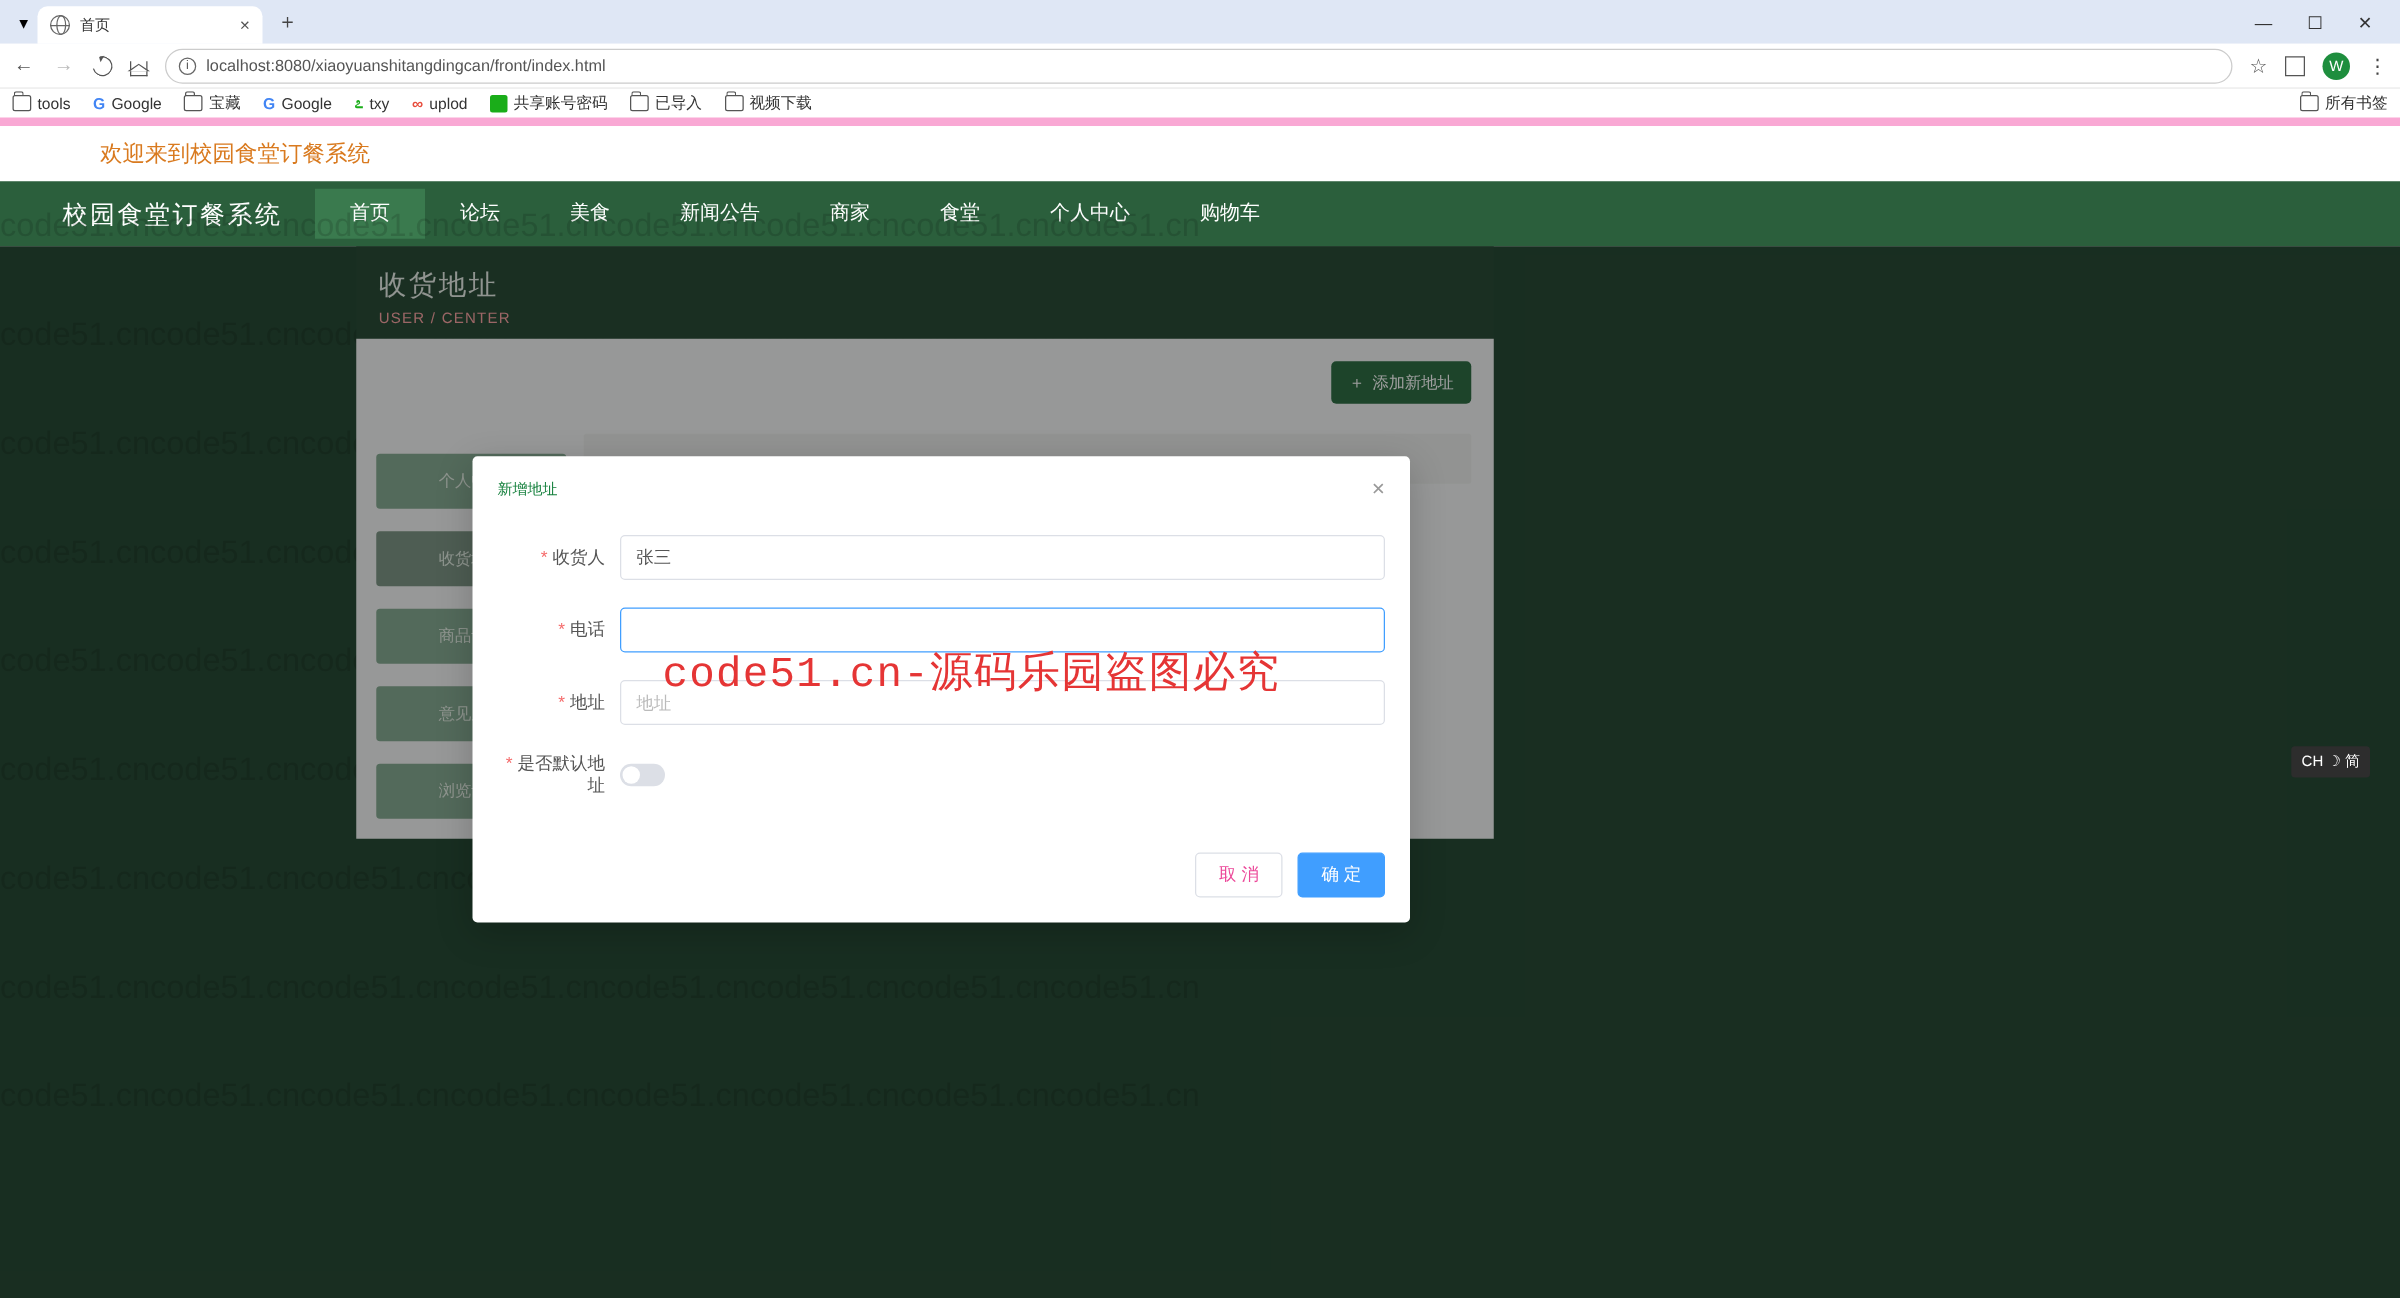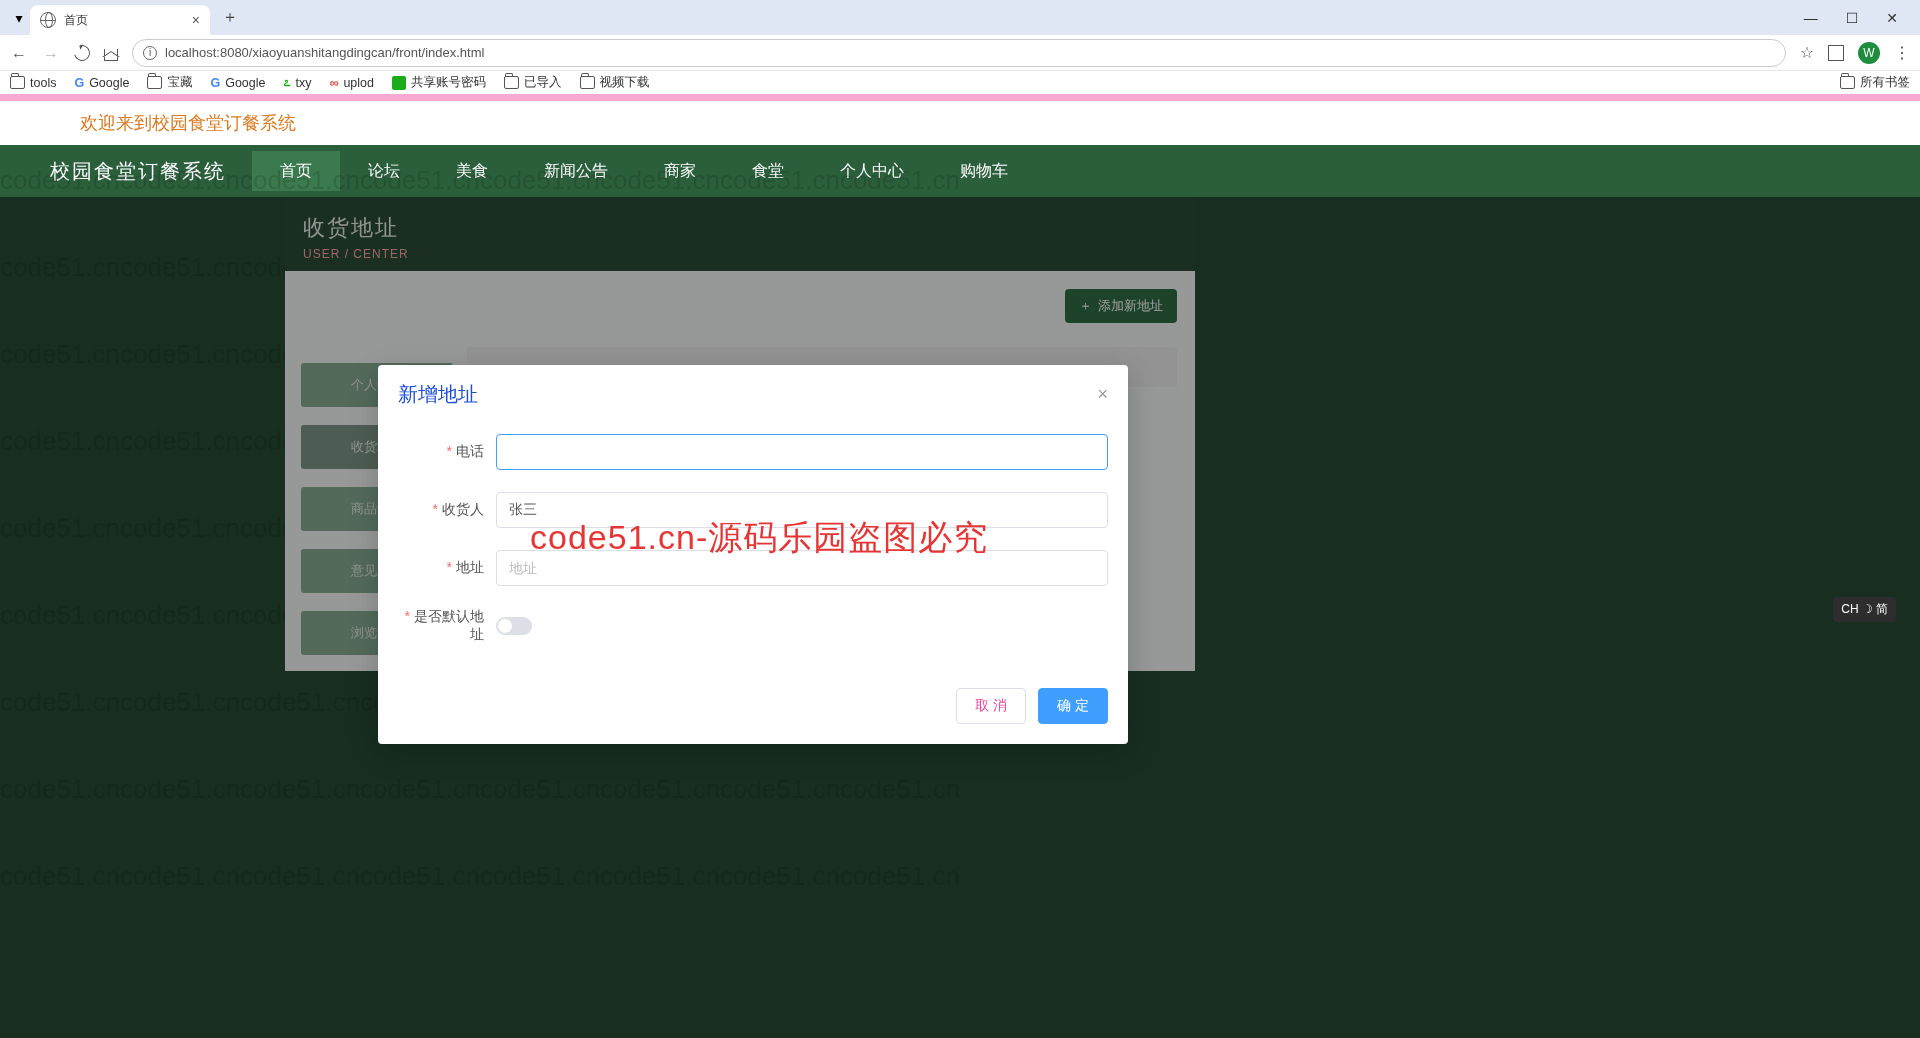--- a/index.html
+++ b/index.html
@@ -56,27 +56,27 @@
 .panel-body { background:#f4f6f5; height: 400px; padding: 18px; position:relative; }
 .add-btn { position:absolute; right:18px; top:18px; background:#2f6e44; color:#fff; border:none; padding: 8px 14px; border-radius:4px; font-size:13px; display:flex; align-items:center; gap:6px; cursor:pointer; }
 .side-items { position:absolute; left:16px; top:92px; width:152px; display:flex; flex-direction:column; gap:18px; }
 .side-items .si { background:#2f6e44; color:#d9ead9; height:44px; border-radius:3px; display:flex; align-items:center; justify-content:center; font-size:13px; opacity:.55; }
 .side-items .si.active { background:#1e4a2d; opacity:.55; }
 .stripe { position:absolute; right:18px; top:76px; width:710px; height:40px; background:#e6e9e6; opacity:.6; border-radius:2px; }
 
 
 .wm { position:absolute; left:0; top:0; right:0; bottom:0; pointer-events:none; opacity:.13; }
 .wm .row { display:flex; justify-content:flex-start; color:#000; font-size:26px; }
-.red-wm { position:absolute; left:530px; top:318px; color:#e53535; font-size:34px; font-family: Liberation Sans, sans-serif; letter-spacing:1px; z-index:60; pointer-events:none; }
+.red-wm { position:absolute; left:530px; top:318px; color:#e53535; font-size:34px; font-family: Liberation Mono, monospace; letter-spacing:1px; z-index:60; pointer-events:none; }
 
 
 .mask { position:absolute; inset:0; background:rgba(0,0,0,.38); }
 .modal { position:absolute; left:378px; top:168px; width:750px; background:#fff; border-radius:4px; box-shadow:0 8px 30px rgba(0,0,0,.2); z-index:50; }
 .modal-head { padding: 16px 20px; display:flex; align-items:center; justify-content:space-between; }
-.modal-head h3 { font-size:20px; font-weight:500; color:#1d4ed8; }
+.modal-head h3 { font-size:12px; font-weight:500; color:#15803d; }
 .modal-close { color:#999; font-size:18px; cursor:pointer; }
 .modal-body { padding: 10px 20px 10px; }
 .form-row { display:flex; align-items:center; margin-bottom: 22px; }
 .form-row label { width: 98px; text-align:right; padding-right: 12px; font-size:14px; color:#555; }
 .form-row label .req { color:#f56c6c; margin-right:4px; }
 .form-row .input { flex:1; height:36px; border:1px solid #dcdfe6; border-radius:4px; padding:0 12px; font-size:14px; color:#555; outline:none; }
 .form-row .input.focus { border-color:#409eff; }
 .form-row .input::placeholder { color:#bbb; }
 .switch { width:36px; height:18px; background:#dcdfe6; border-radius:10px; position:relative; cursor:pointer; }
 .switch::after { content:""; position:absolute; left:2px; top:2px; width:14px; height:14px; background:#fff; border-radius:50%; }
@@ -306,26 +306,26 @@
 
     <div class="mask"></div>
 
     <div class="modal">
       <div class="modal-head">
         <h3>新增地址</h3>
         <span class="modal-close">×</span>
       </div>
       <div class="modal-body">
         <div class="form-row">
+          <label><span class="req">*</span><span>收货人</span></label>
+          <input class="input" value="张三" style="">
+        </div>
+        <div class="form-row">
           <label><span class="req">*</span><span>电话</span></label>
           <input class="input focus" value="" style="">
-        </div>
-        <div class="form-row">
-          <label><span class="req">*</span><span>收货人</span></label>
-          <input class="input" value="张三" style="">
         </div>
         <div class="form-row">
           <label><span class="req">*</span><span>地址</span></label>
           <input class="input" placeholder="地址" style="">
         </div>
         <div class="form-row">
           <label><span class="req">*</span><span>是否默认地址</span></label>
           <div class="switch"></div>
         </div>
       </div>

